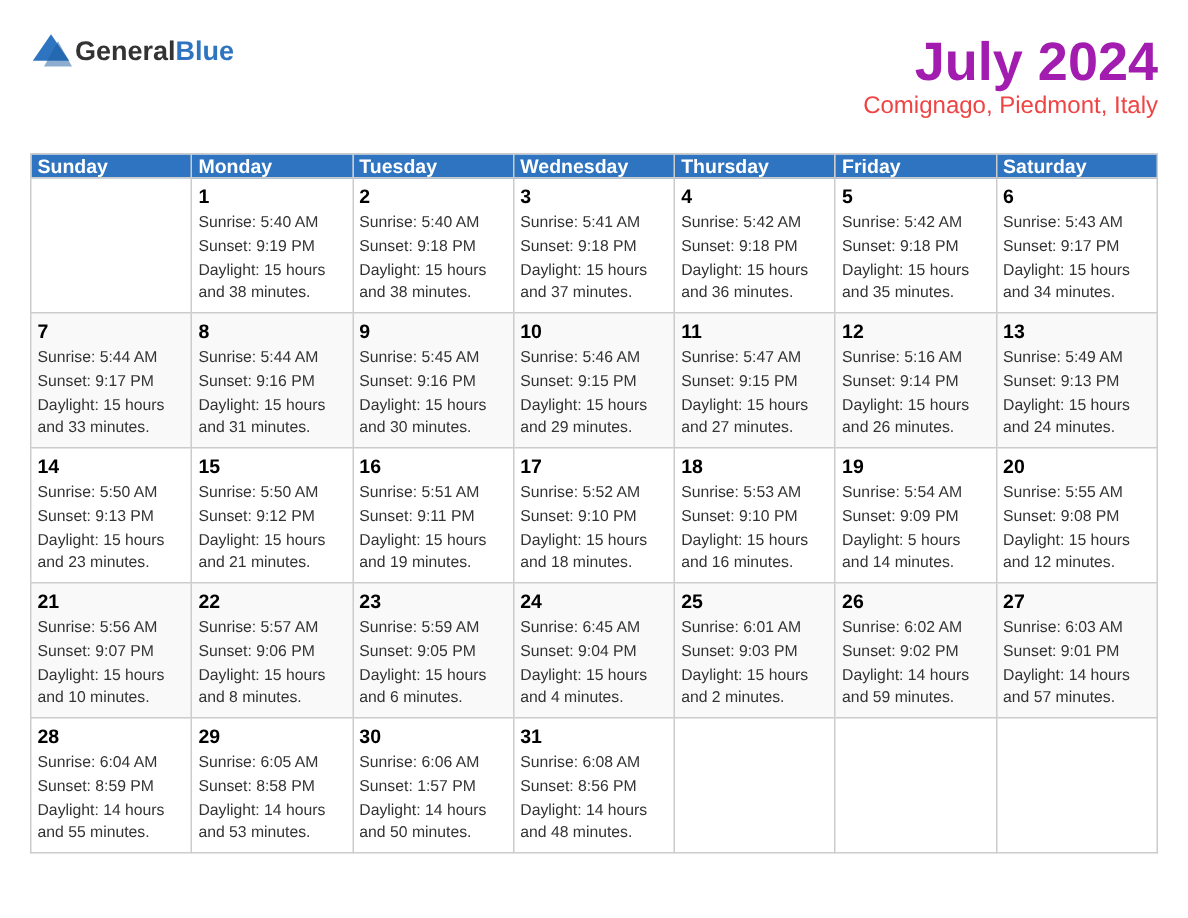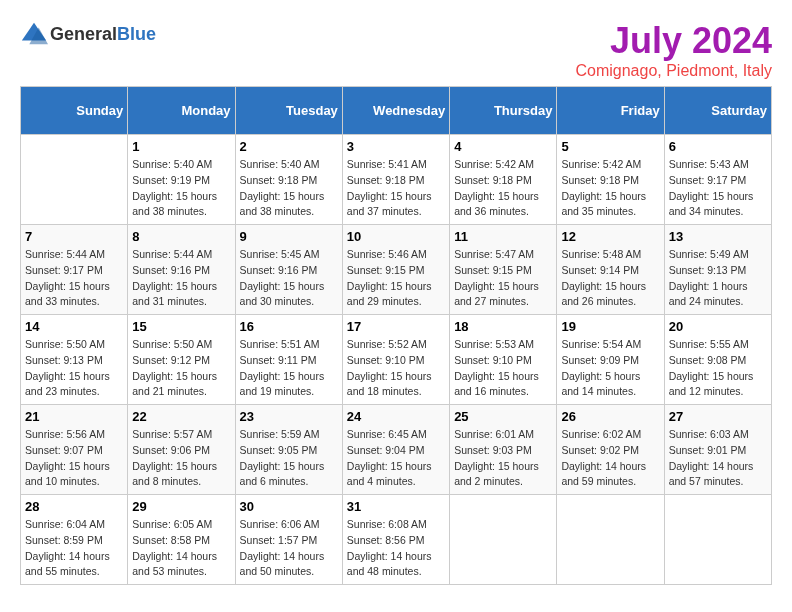--- a/index.html
+++ b/index.html
@@ -7,21 +7,21 @@
       font-family: Arial, sans-serif;
       background: #fff;
       width: 792px;
       min-height: 612px;
       padding: 20px;
     }
     .header {
       display: flex;
       justify-content: space-between;
       align-items: flex-start;
-      margin-bottom: 6px;
+      margin-bottom: 22px;
     }
     .logo {
       display: flex;
       align-items: center;
     }
     .logo-text-general {
       font-size: 18px;
       font-weight: bold;
       color: #333;
     }
@@ -48,22 +48,22 @@
       color: #ef4444;
     }
     table {
       width: 100%;
       border-collapse: collapse;
       font-size: 11px;
     }
     thead tr th {
       background-color: #2e74c0;
       color: #fff;
-      padding: 16px 4px;
-      text-align: right;
+      padding: 0 4px;
+      text-align: left;
       font-size: 13px;
       border: 1px solid #ccc;
     }
     tbody tr td {
       border: 1px solid #ccc;
       vertical-align: top;
       padding: 4px;
       min-height: 80px;
       width: 14.28%;
     }
@@ -205,31 +205,31 @@
         <span class="day-number">11</span>
         <div class="day-info">
           <span>Sunrise: 5:47 AM</span><br>
           <span>Sunset: 9:15 PM</span><br>
           <span>Daylight: 15 hours and 27 minutes.</span>
         </div>
       </td>
         <td>
         <span class="day-number">12</span>
         <div class="day-info">
-          <span>Sunrise: 5:48 AM</span><br>
+          <span>Sunrise: 5:16 AM</span><br>
           <span>Sunset: 9:14 PM</span><br>
           <span>Daylight: 15 hours and 26 minutes.</span>
         </div>
       </td>
         <td>
         <span class="day-number">13</span>
         <div class="day-info">
           <span>Sunrise: 5:49 AM</span><br>
           <span>Sunset: 9:13 PM</span><br>
-          <span>Daylight: 1 hours and 24 minutes.</span>
+          <span>Daylight: 15 hours and 24 minutes.</span>
         </div>
       </td>
       </tr>
       <tr>
         <td>
         <span class="day-number">14</span>
         <div class="day-info">
           <span>Sunrise: 5:50 AM</span><br>
           <span>Sunset: 9:13 PM</span><br>
           <span>Daylight: 15 hours and 23 minutes.</span>

